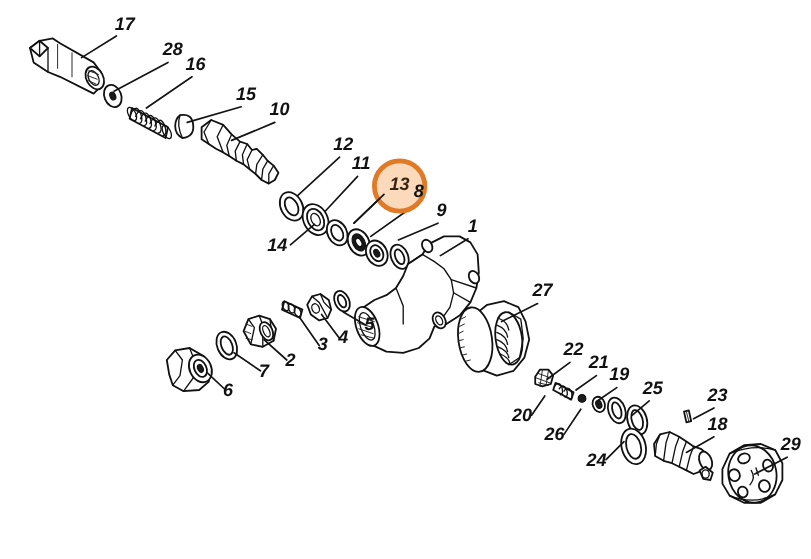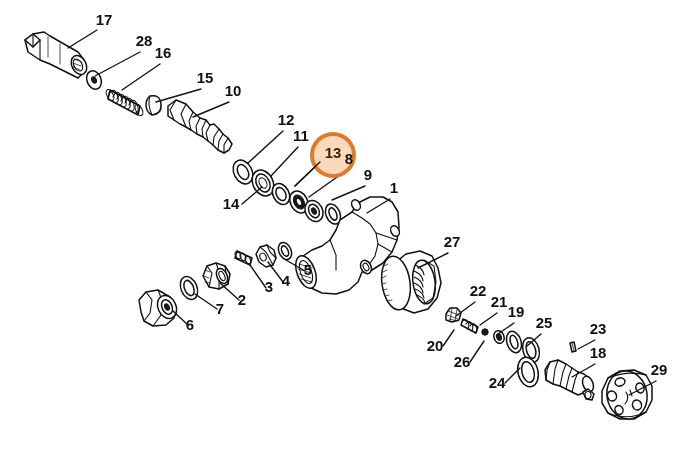--- a/index.html
+++ b/index.html
@@ -10,20 +10,21 @@
   }
   body {
     font-family: "Liberation Sans", sans-serif;
   }
   #diagram-root {
     position: relative;
     width: 676px;
     height: 466px;
     background: #ffffff;
     overflow: hidden;
+    font-style: italic;
   }
   #parts-svg {
     position: absolute;
     left: 0;
     top: 0;
     width: 676px;
     height: 466px;
     display: block;
   }
   .callout-label {

